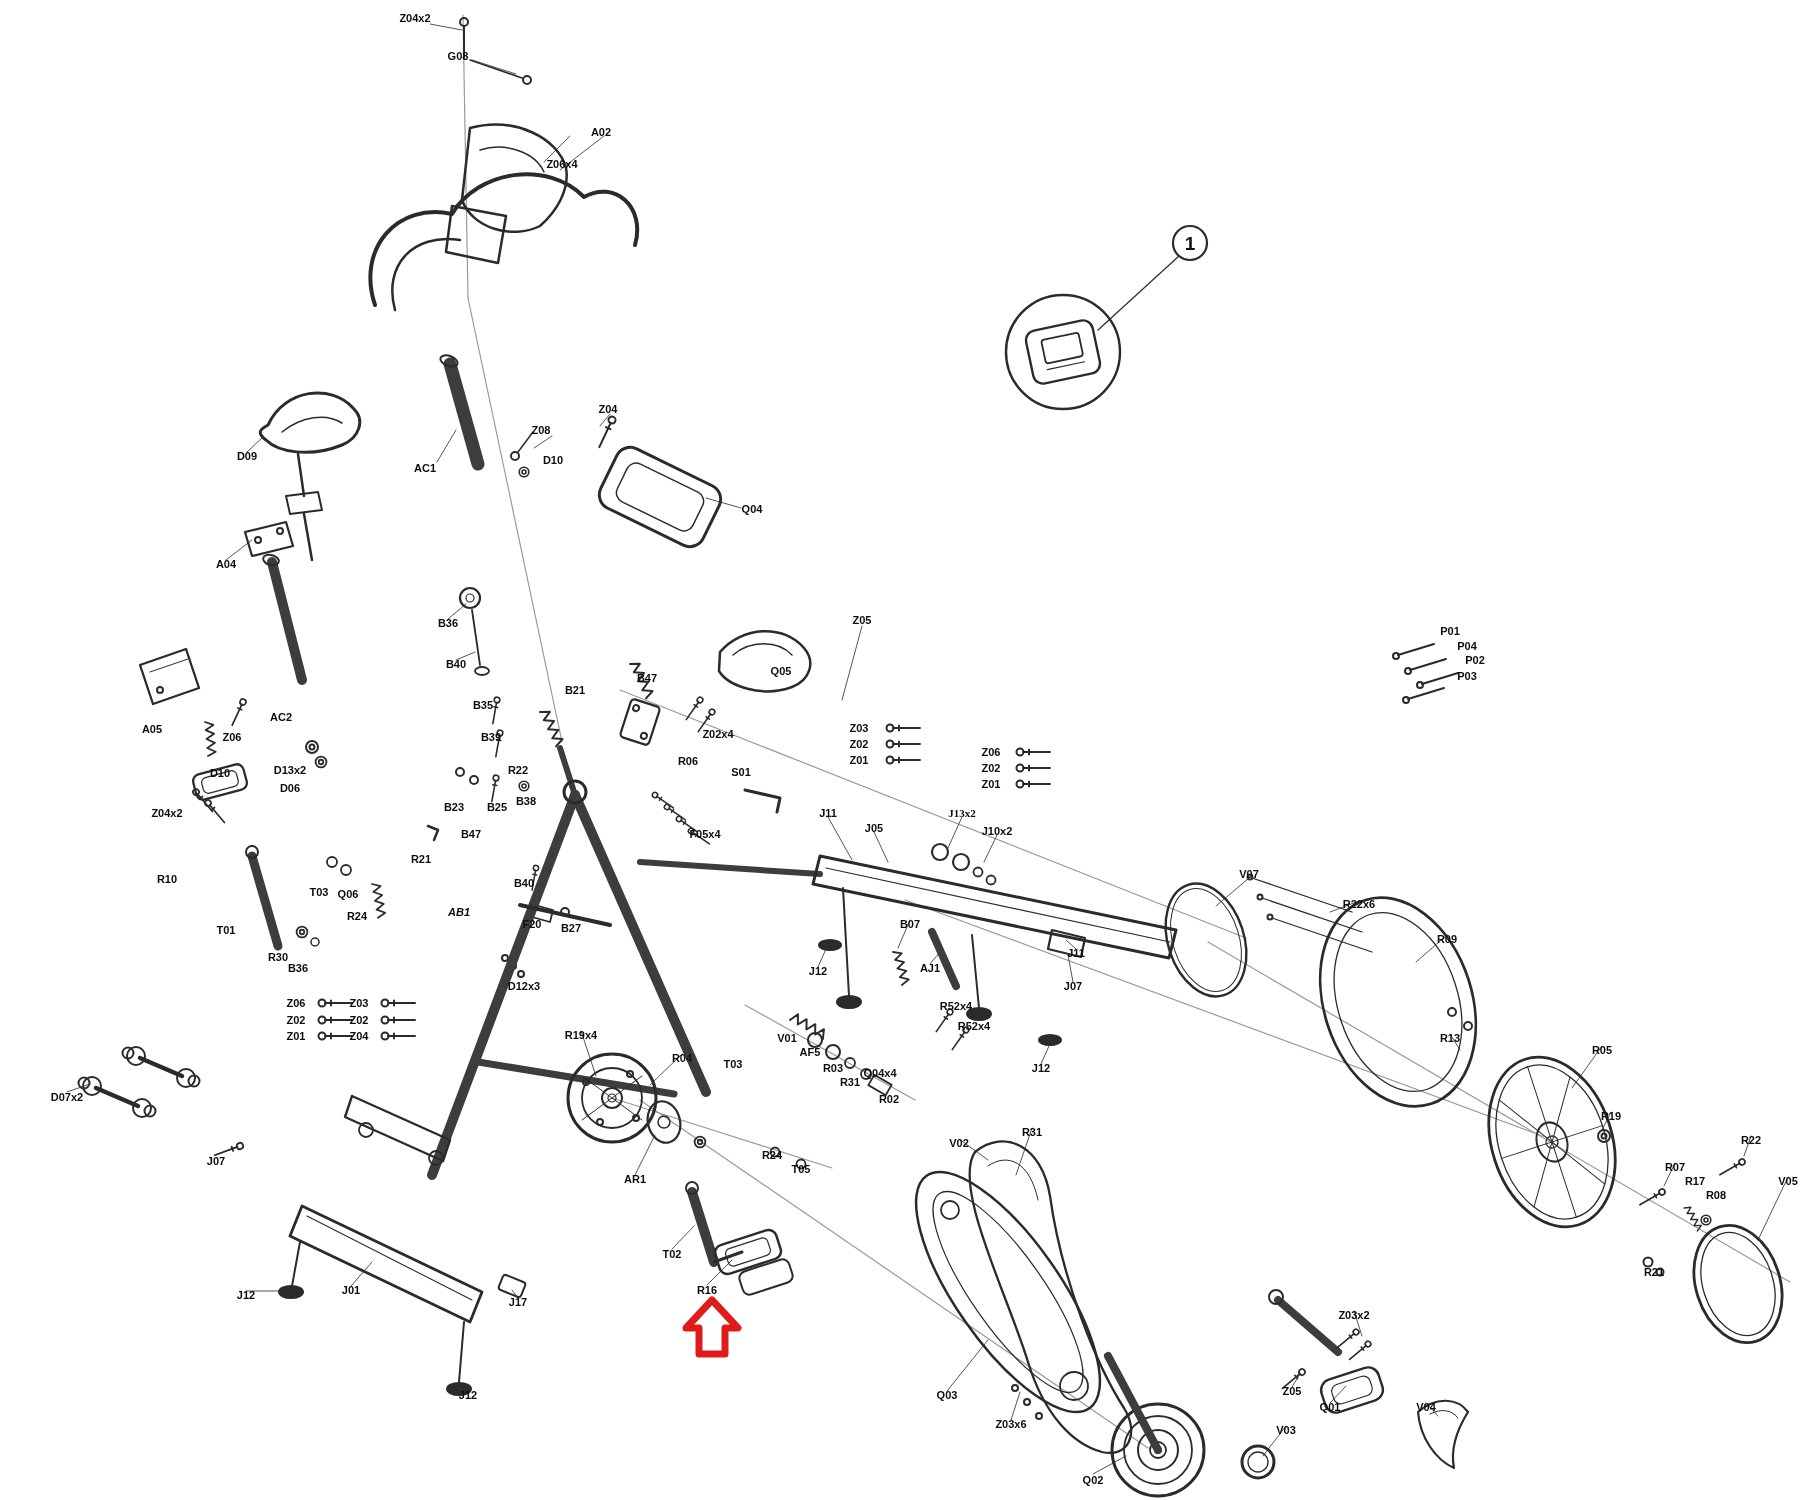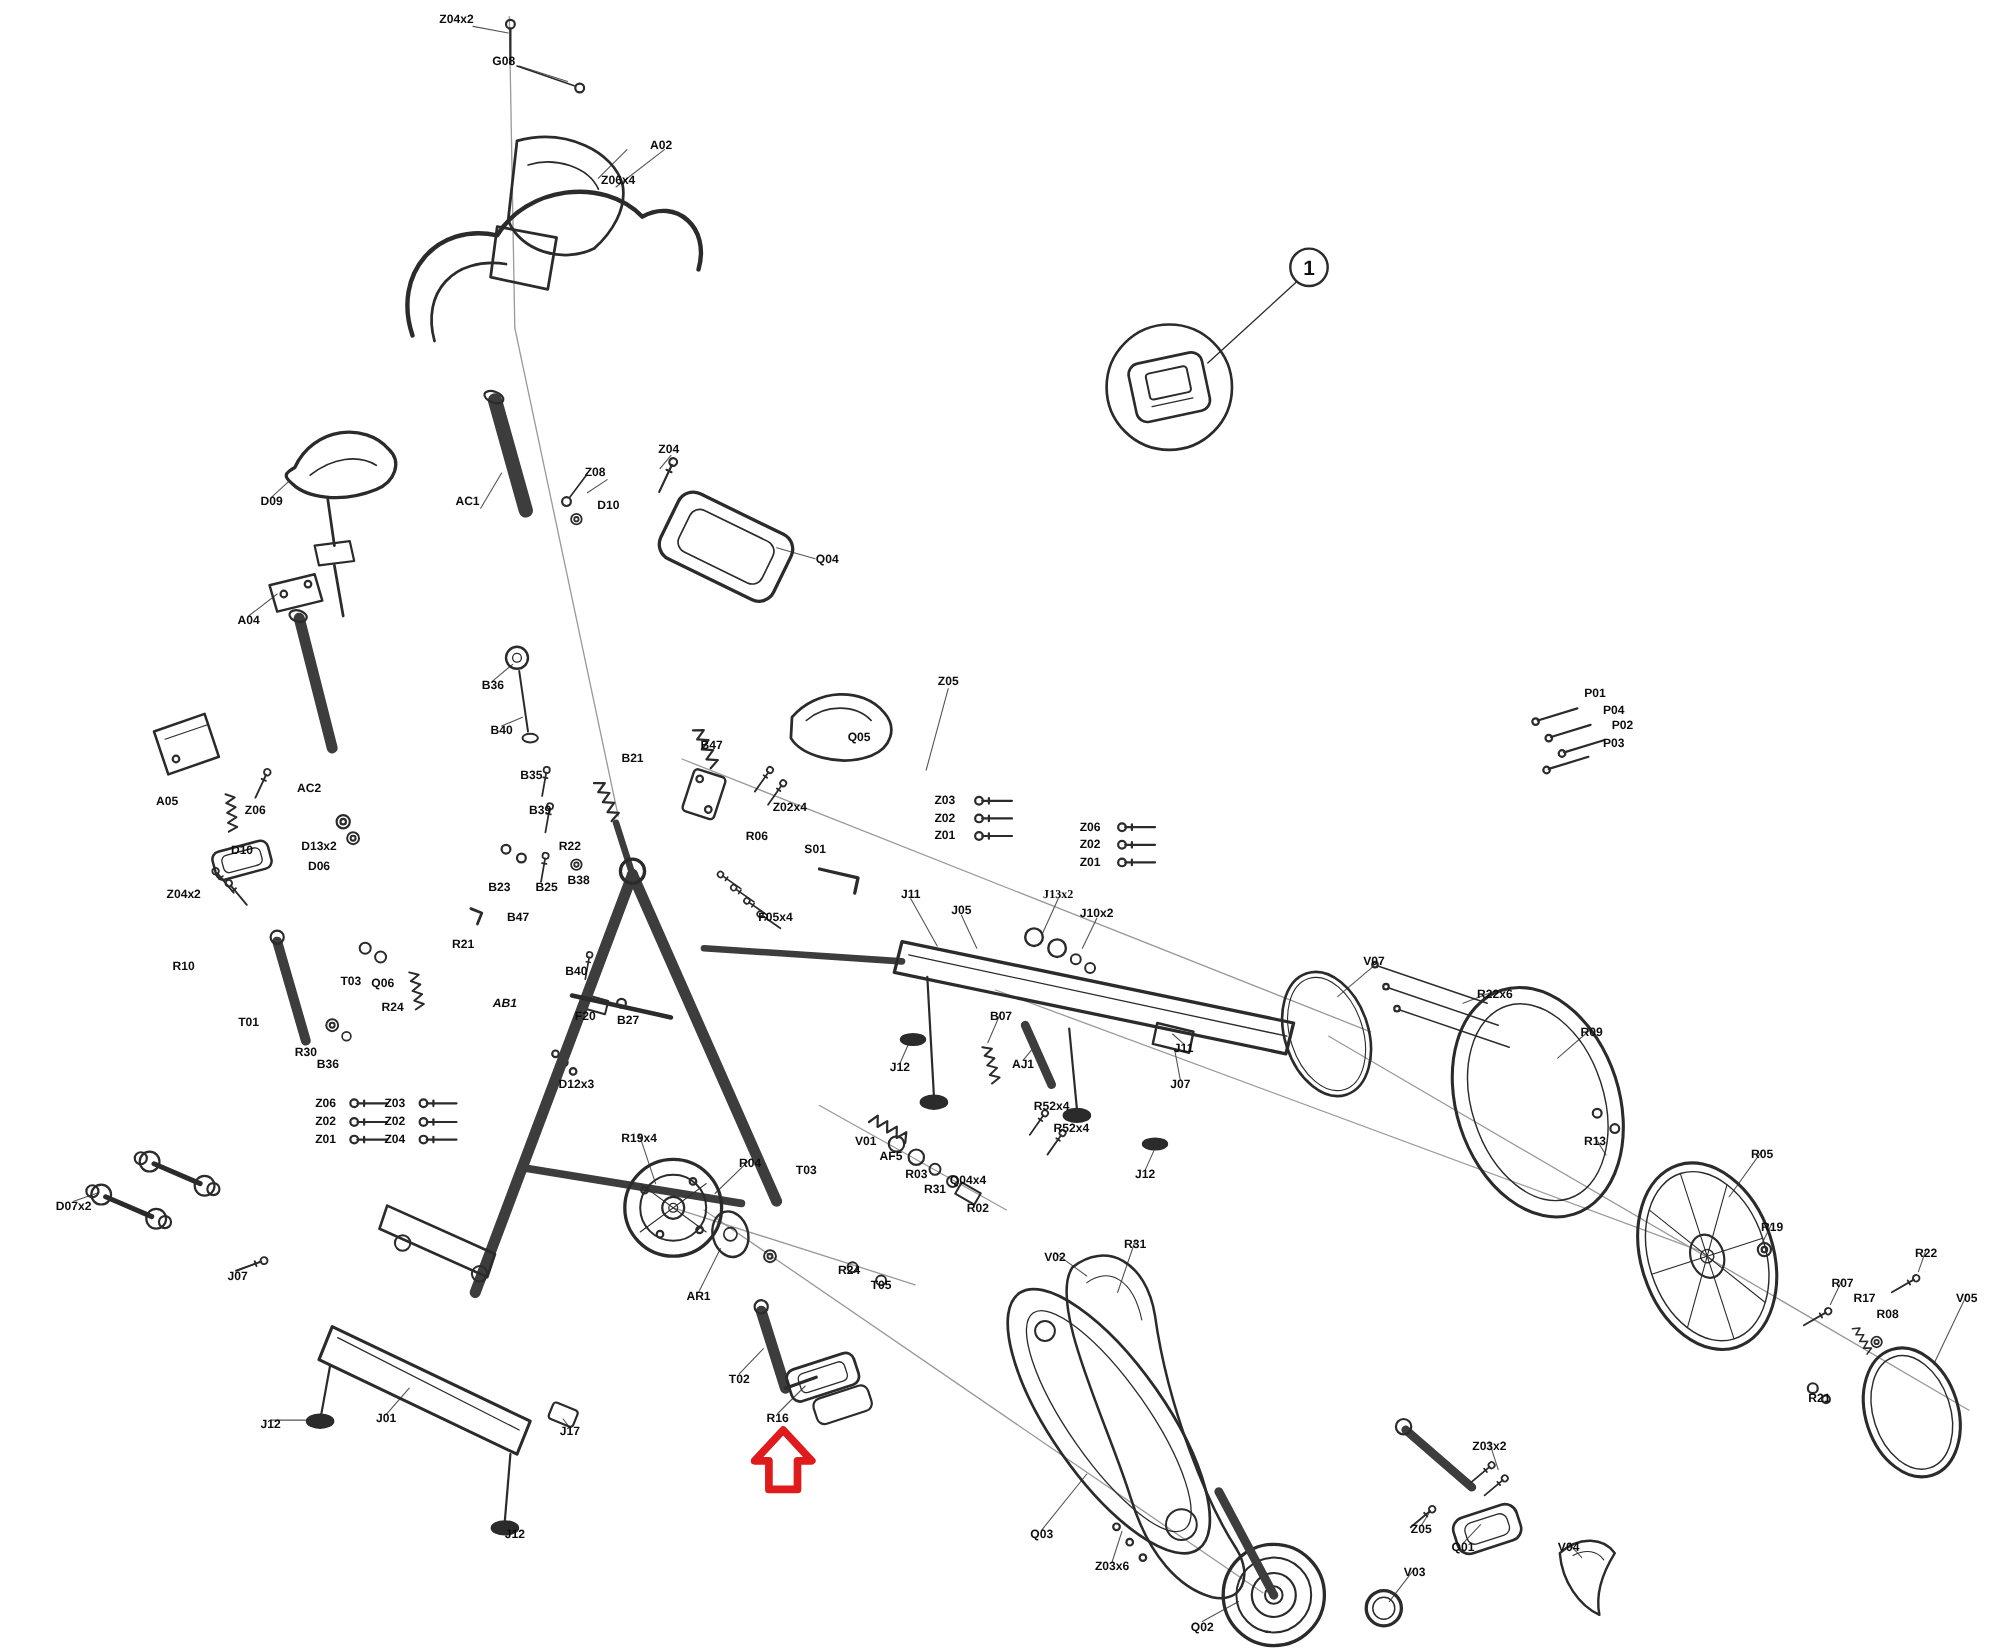--- a/index.html
+++ b/index.html
@@ -391,21 +391,21 @@
 
   <text x="1190" y="250" text-anchor="middle" class="callout-num">1</text>
 </svg>
 
 <div class="label-layer">
       <span class="part-label" style="left: 415px; top: 18px; color: rgb(13, 13, 13);">Z04x2</span>
       <span class="part-label" style="left: 458px; top: 56px; color: rgb(13, 13, 13);">G08</span>
       <span class="part-label" style="left: 562px; top: 132px; color: rgb(13, 13, 13); margin-top: 32px;">Z06x4</span>
       <span class="part-label" style="left: 601px; top: 132px; color: rgb(13, 13, 13);">A02</span>
       <span class="part-label" style="left: 247px; top: 456px; color: rgb(13, 13, 13);">D09</span>
-      <span class="part-label" style="left: 425px; top: 456px; color: rgb(13, 13, 13); text-align: right;">AC1</span>
+      <span class="part-label" style="left: 425px; top: 468px; color: rgb(13, 13, 13); text-align: right;">AC1</span>
       <span class="part-label" style="left: 541px; top: 430px; color: rgb(13, 13, 13);">Z08</span>
       <span class="part-label" style="left: 553px; top: 460px; color: rgb(13, 13, 13);">D10</span>
       <span class="part-label" style="left: 608px; top: 409px; color: rgb(13, 13, 13);">Z04</span>
       <span class="part-label" style="left: 752px; top: 509px; color: rgb(13, 13, 13);">Q04</span>
       <span class="part-label" style="left: 226px; top: 564px; color: rgb(13, 13, 13);">A04</span>
       <span class="part-label" style="left: 448px; top: 623px; color: rgb(13, 13, 13);">B36</span>
       <span class="part-label" style="left: 456px; top: 664px; color: rgb(13, 13, 13);">B40</span>
       <span class="part-label" style="left: 862px; top: 620px; color: rgb(13, 13, 13);">Z05</span>
       <span class="part-label" style="left: 781px; top: 671px; color: rgb(13, 13, 13);">Q05</span>
       <span class="part-label" style="left: 483px; top: 705px; color: rgb(13, 13, 13);">B35</span>

